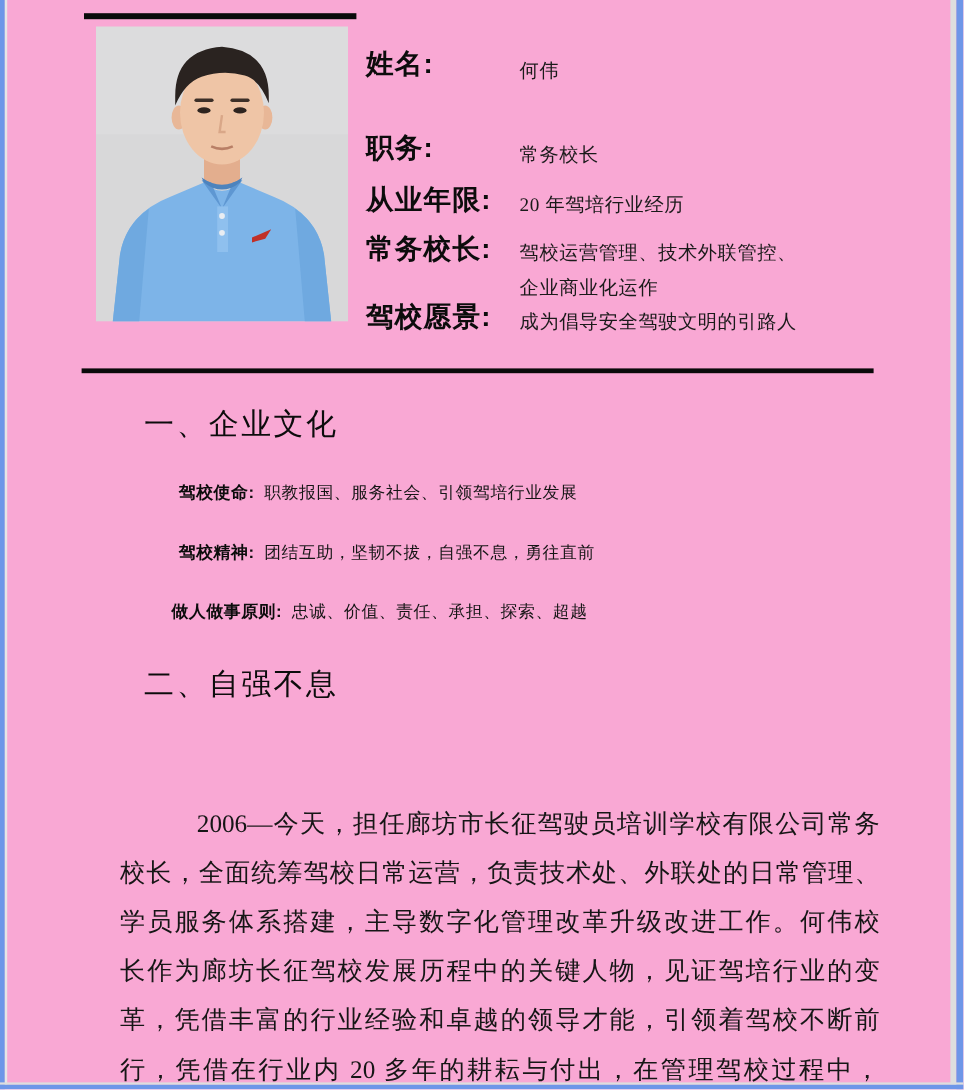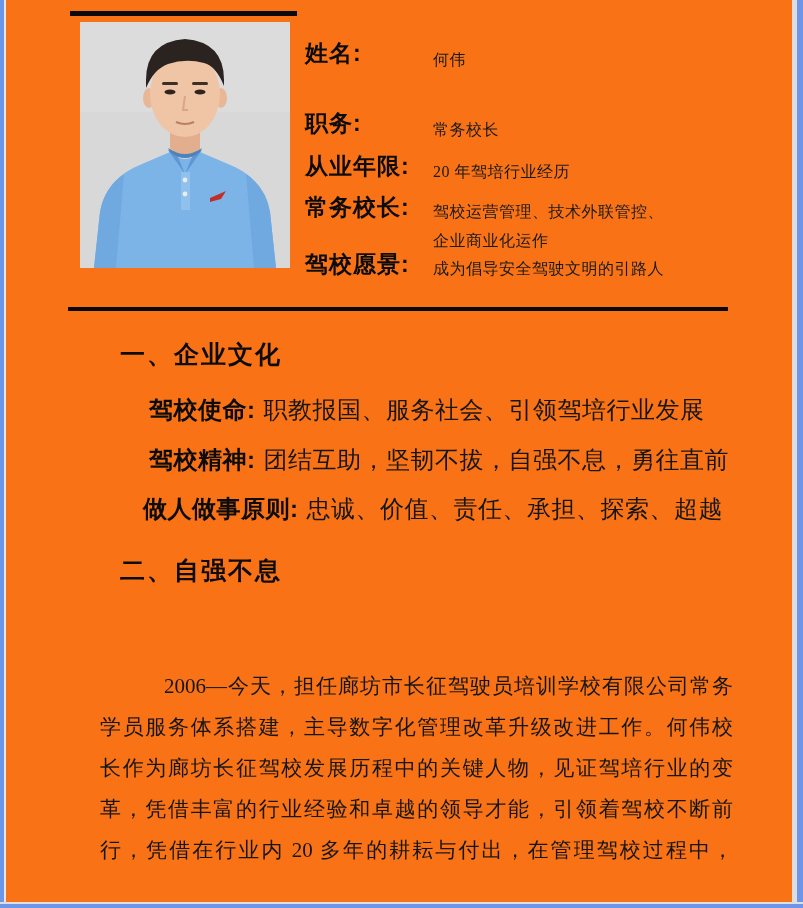--- a/index.html
+++ b/index.html
@@ -1,17 +1,17 @@
 <!DOCTYPE html>
 <html lang="zh"><head>
 <meta charset="utf-8">
 <style>
   html,body{margin:0;padding:0;background:#fff;}
   .page{
-    position:relative;width:803px;height:908px;background:#f97316;
+    position:relative;width:803px;height:908px;background:#f9a8d4;
     overflow:hidden;font-family:"Liberation Serif","DejaVu Serif",serif;color:#141414;
   }
   
   .edge{position:absolute;}
   .edge-left-blue{left:0;top:0;width:4px;height:908px;background:#6e96e8;}
   .edge-left-gray{left:4px;top:0;width:2px;height:908px;background:#e6e6e6;}
   .edge-right-gray{left:792px;top:0;width:5px;height:908px;background:#dedede;}
   .edge-right-blue{left:797px;top:0;width:6px;height:908px;background:#6e96e8;}
   .edge-bottom-gray{left:0;top:902px;width:803px;height:2px;background:#dedede;}
   .edge-bottom-blue{left:0;top:904px;width:803px;height:4px;background:#6e96e8;}
@@ -26,23 +26,23 @@
     font-family:"Liberation Sans","DejaVu Sans",sans-serif;
     font-weight:700;font-size:23px;line-height:26px;color:#0c0c0c;letter-spacing:1px;
   }
   .f-value{
     position:absolute;left:433px;font-size:16px;line-height:29px;color:#1a1a1a;letter-spacing:0.5px;
   }
 
   .sec-heading{
     position:absolute;left:120px;
     font-family:"Liberation Sans","DejaVu Sans",sans-serif;
-    font-weight:700;font-size:25px;line-height:28px;color:#0c0c0c;letter-spacing:2px;
+    font-weight:400;font-size:25px;line-height:28px;color:#0c0c0c;letter-spacing:2px;
   }
-  .culture-item{position:absolute;font-size:24px;line-height:26px;color:#161616;}
+  .culture-item{position:absolute;font-size:14px;line-height:26px;color:#161616;}
   .culture-item .item-label{
     font-family:"Liberation Sans","DejaVu Sans",sans-serif;
     font-weight:700;color:#0c0c0c;letter-spacing:0.5px;
   }
   .culture-item .item-text{padding-left:8px;letter-spacing:0.5px;}
 
   .para{
     position:absolute;left:100px;top:622px;width:633px;
     font-size:21px;color:#161616;
   }
@@ -138,19 +138,20 @@
     <span class="item-label">驾校精神:</span><span class="item-text">团结互助，坚韧不拔，自强不息，勇往直前</span>
   </div>
   <div class="culture-item" style="left:143px;top:496px">
     <span class="item-label">做人做事原则:</span><span class="item-text">忠诚、价值、责任、承担、探索、超越</span>
   </div>
 
   <div class="sec-heading" style="top:556px">二、自强不息</div>
 
   <div class="para">
     <div class="pline indent">2006—今天，担任廊坊市长征驾驶员培训学校有限公司常务</div>
+    <div class="pline">校长，全面统筹驾校日常运营，负责技术处、外联处的日常管理、</div>
     <div class="pline">学员服务体系搭建，主导数字化管理改革升级改进工作。何伟校</div>
     <div class="pline">长作为廊坊长征驾校发展历程中的关键人物，见证驾培行业的变</div>
     <div class="pline">革，凭借丰富的行业经验和卓越的领导才能，引领着驾校不断前</div>
     <div class="pline">行，凭借在行业内 20 多年的耕耘与付出，在管理驾校过程中，</div>
   </div>
 
 </div>
 
 </body></html>

